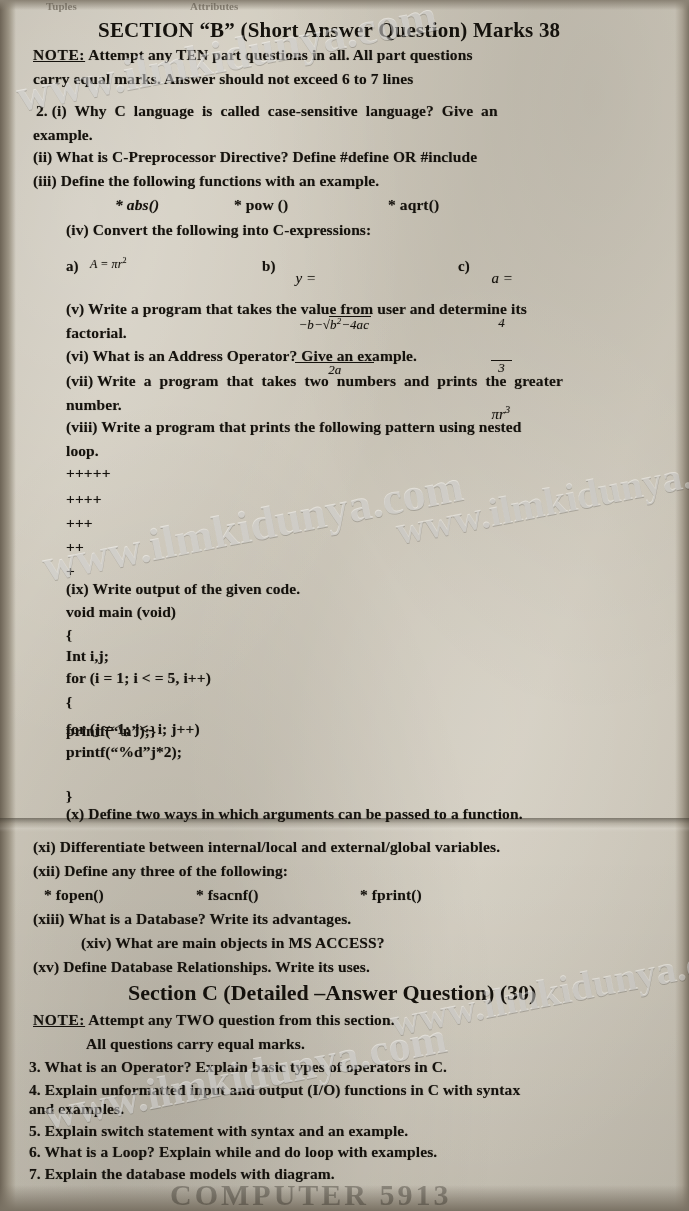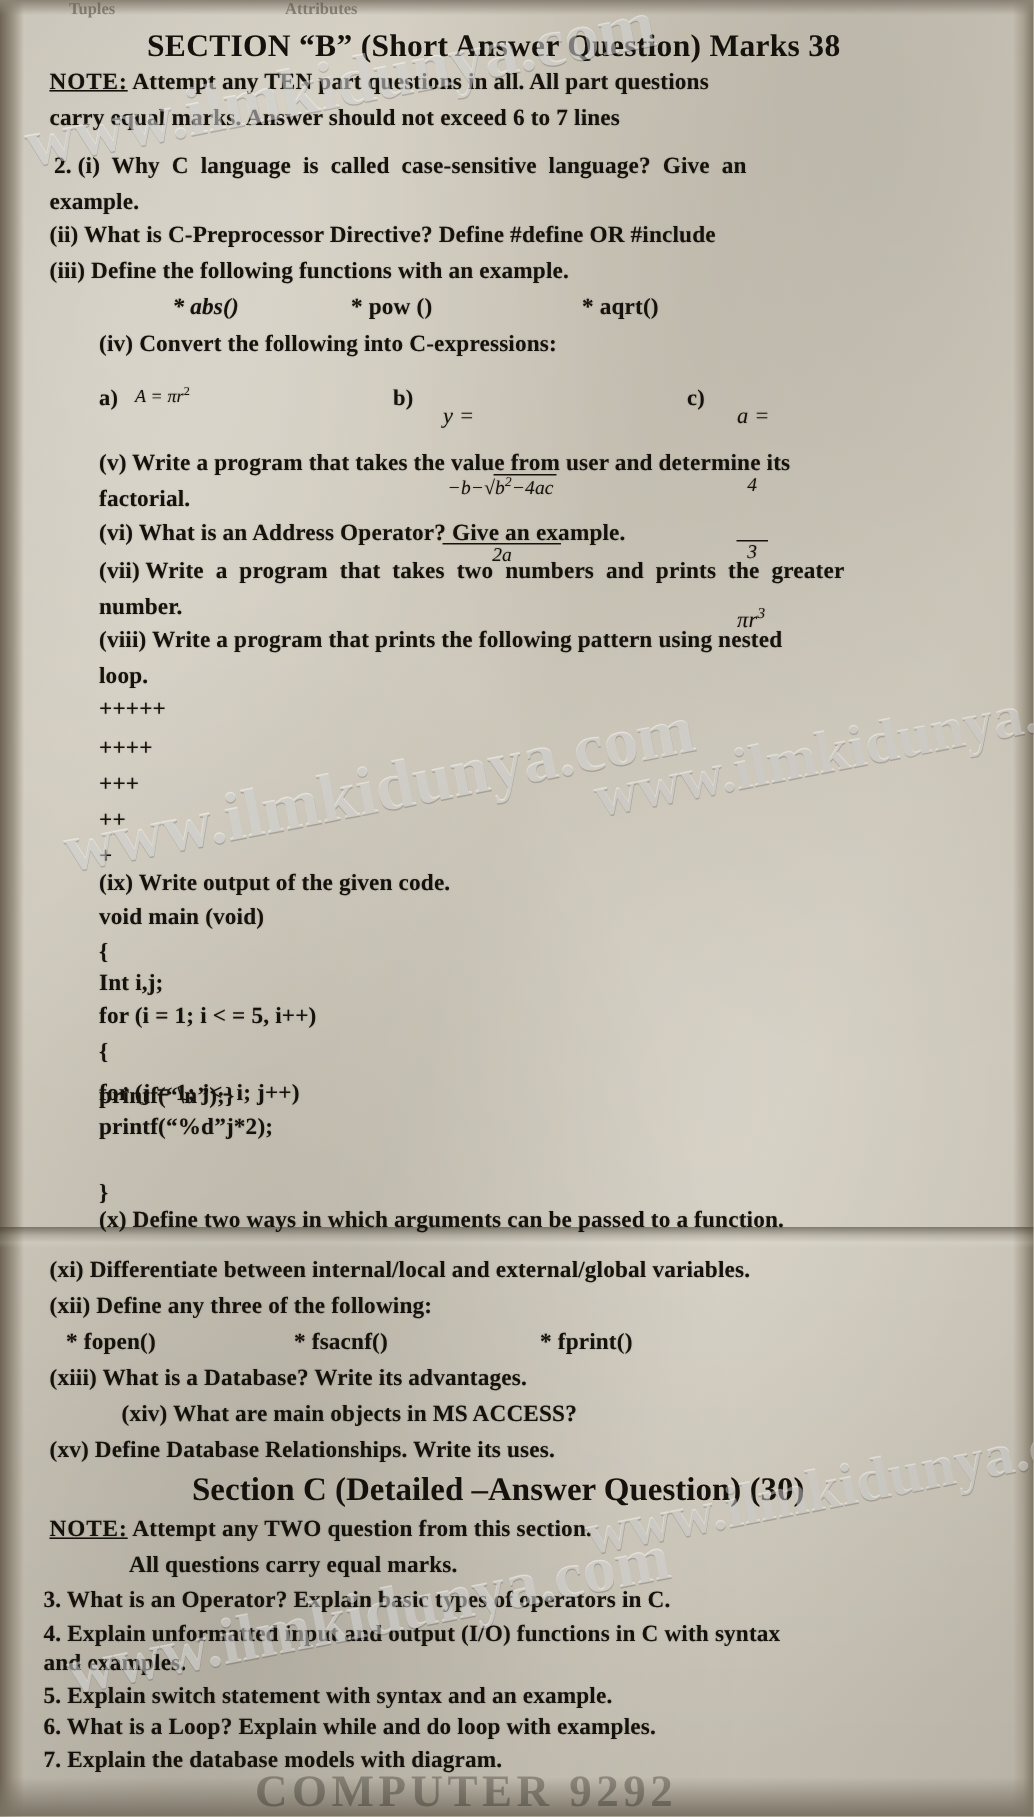--- a/index.html
+++ b/index.html
@@ -273,20 +273,20 @@
   <div class="ln body-line" style="left:33px; top:1011px;"><span class="note-lbl">NOTE:</span><span> Attempt any TWO question from this section.</span></div>
   <div class="ln body-line" style="left:86px; top:1035px;">All questions carry equal marks.</div>
 
   <div class="ln body-line" style="left:29px; top:1058px;">3. What is an Operator? Explain basic types of operators in C.</div>
   <div class="ln body-line" style="left:29px; top:1081px;">4. Explain unformatted input and output (I/O) functions in C with syntax</div>
   <div class="ln body-line" style="left:29px; top:1100px;">and examples.</div>
   <div class="ln body-line" style="left:29px; top:1122px;">5. Explain switch statement with syntax and an example.</div>
   <div class="ln body-line" style="left:29px; top:1143px;">6. What is a Loop? Explain while and do loop with examples.</div>
   <div class="ln body-line" style="left:29px; top:1165px;">7. Explain the database models with diagram.</div>
 
-  <div class="bottom-ghost">COMPUTER 9292</div>
+  <div class="bottom-ghost">COMPUTER 5913</div>
 </div>
 
 <div class="wm wm1">www.ilmkidunya.com</div>
 <div class="wm wm2">www.ilmkidunya.com</div>
 <div class="wm wm3">www.ilmkidunya.com</div>
 <div class="wm wm4">www.ilmkidunya.com</div>
 <div class="wm wm5">www.ilmkidunya.com</div>
 
 </body></html>

